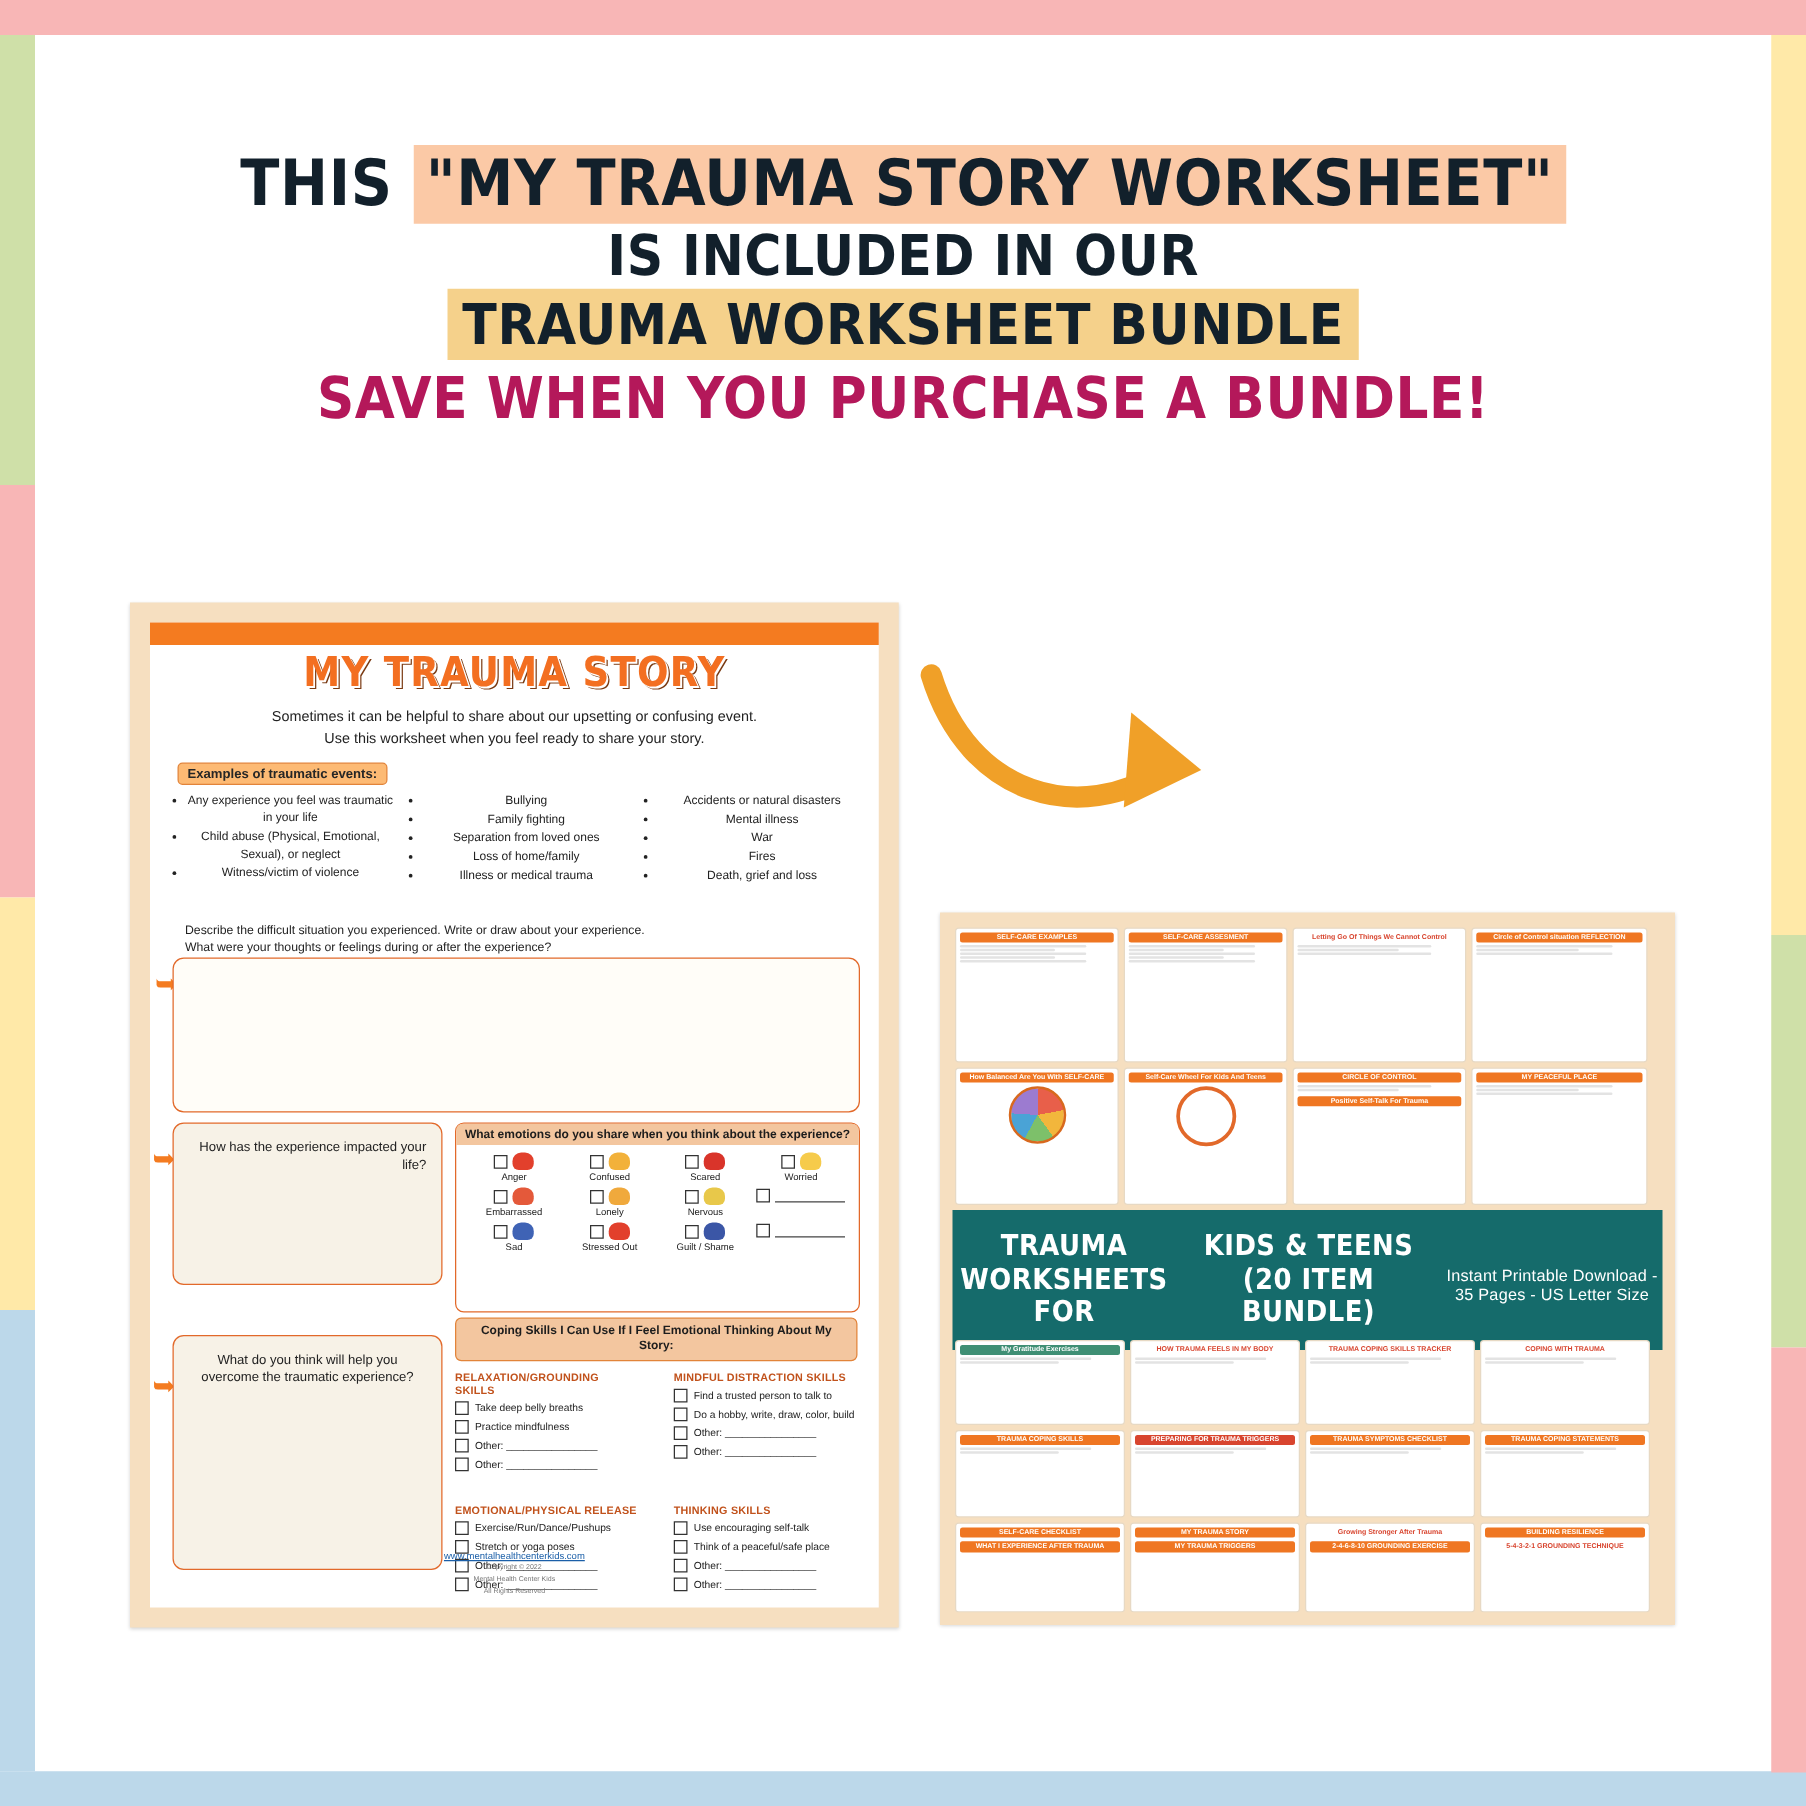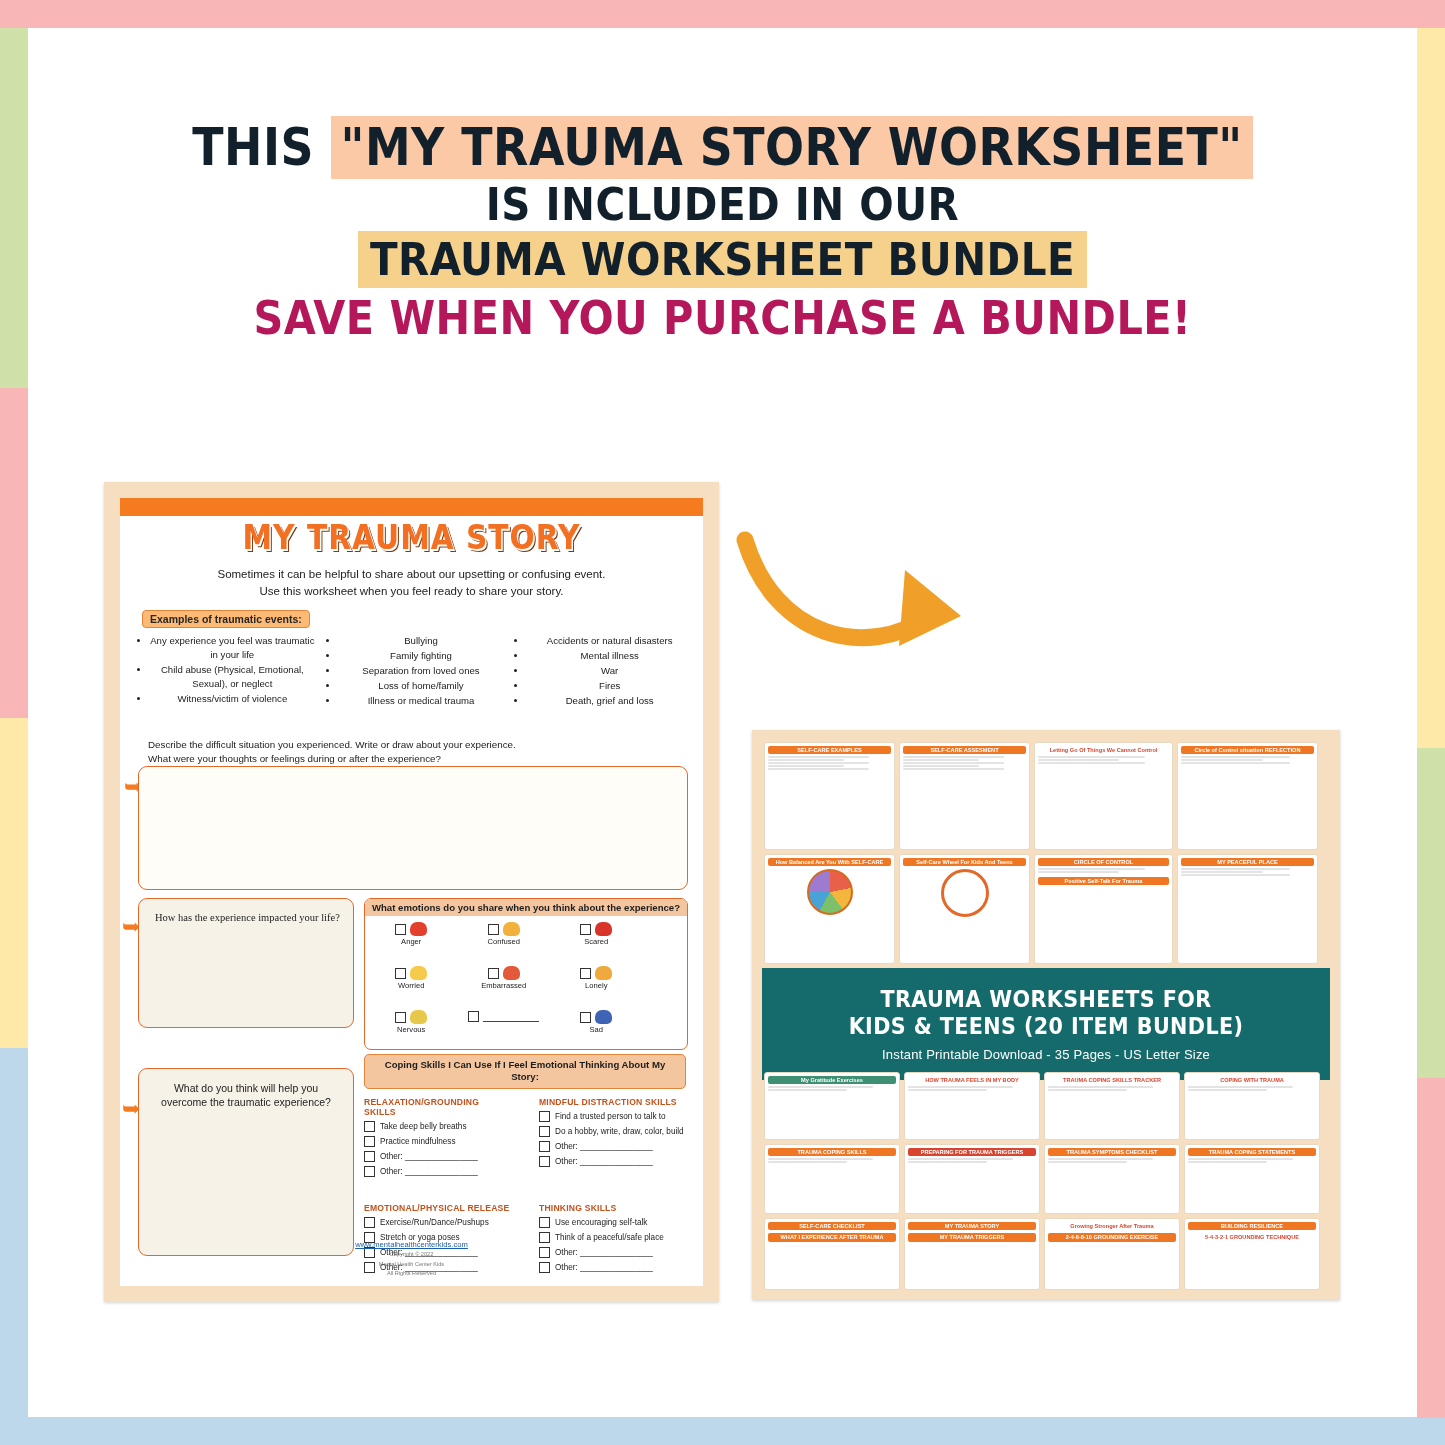--- a/index.html
+++ b/index.html
@@ -68,40 +68,40 @@
   }
   .ws-bigbox{
     position:absolute;left:18px;top:268px;width:548px;height:122px;
     border:1.6px solid #e2692a;border-radius:9px;background:#fffdf8;
   }
   .ws-leftbox1{
     position:absolute;left:18px;top:400px;width:214px;height:128px;
     border:1.6px solid #e2692a;border-radius:9px;background:#f7f2e7;
   }
   .ws-leftbox1 .lbl{
-    position:absolute;left:16px;top:12px;width:186px;text-align:left;font-size:10.5px;color:#222;line-height:1.35;font-family:Liberation Serif, serif;
+    position:absolute;left:16px;top:12px;width:186px;text-align:right;font-size:10.5px;color:#222;line-height:1.35;
   }
   .ws-leftbox2{
     position:absolute;left:18px;top:570px;width:214px;height:186px;
     border:1.6px solid #e2692a;border-radius:9px;background:#f7f2e7;
   }
   .ws-leftbox2 .lbl{
     position:absolute;left:12px;top:12px;width:190px;text-align:center;font-size:10.5px;color:#222;line-height:1.35;
   }
   .swirl{position:absolute;color:#f47b20;font-size:22px;line-height:1;}
 
   .ws-emo{
     position:absolute;left:244px;top:400px;width:322px;height:150px;
     border:1.6px solid #e2692a;border-radius:7px;background:#fff;
   }
   .ws-emo .head{
     background:#f3c69f;border-radius:5px 5px 0 0;text-align:center;font-size:9.6px;
     font-weight:bold;color:#1d1d1d;padding:3px 2px;
   }
-  .emo-grid{display:flex;flex-wrap:wrap;padding:6px 8px 0 8px;gap:16px;}
+  .emo-grid{display:flex;flex-wrap:wrap;padding:6px 8px 0 8px;}
   .emo{width:25%;text-align:center;margin-bottom:4px;}
   .emo .row{display:flex;align-items:center;justify-content:center;gap:4px;}
   .cbx{width:9px;height:9px;border:1.1px solid #333;background:#fff;display:inline-block;}
   .blob{width:17px;height:14px;border-radius:7px 7px 5px 5px;display:inline-block;position:relative;}
   .emo .cap{font-size:7.6px;color:#222;margin-top:1px;}
   .emo .line{display:inline-block;width:56px;border-bottom:1px solid #444;height:11px;}
 
   .ws-coping{
     position:absolute;left:244px;top:556px;width:322px;height:200px;
   }
@@ -126,21 +126,21 @@
 
   
   .bundle{
     position:absolute;left:752px;top:730px;width:588px;height:570px;
     background:#f6dfc0;box-shadow:0 1px 3px rgba(0,0,0,.18);
   }
   .bundle-top{position:absolute;left:10px;top:10px;width:568px;height:228px;overflow:hidden;}
   .bundle-bot{position:absolute;left:10px;top:340px;width:568px;height:220px;overflow:hidden;}
   .band{
     position:absolute;left:10px;top:238px;width:568px;height:112px;background:#156b6b;
-    display:flex;flex-direction:column;align-items:center;justify-content:center;color:#fff;text-align:center;
+    display:flex;align-items:center;justify-content:center;color:#fff;text-align:center;
   }
   .band .b1{
     font-family:"DejaVu Sans Condensed","Liberation Sans",sans-serif;
     font-weight:bold;font-size:23px;letter-spacing:.4px;line-height:1.16;
   }
   .band .b2{font-size:13px;margin-top:7px;letter-spacing:.2px;}
 
   
   .thumbs{display:flex;flex-wrap:wrap;gap:4px;padding:2px;}
   .th{

